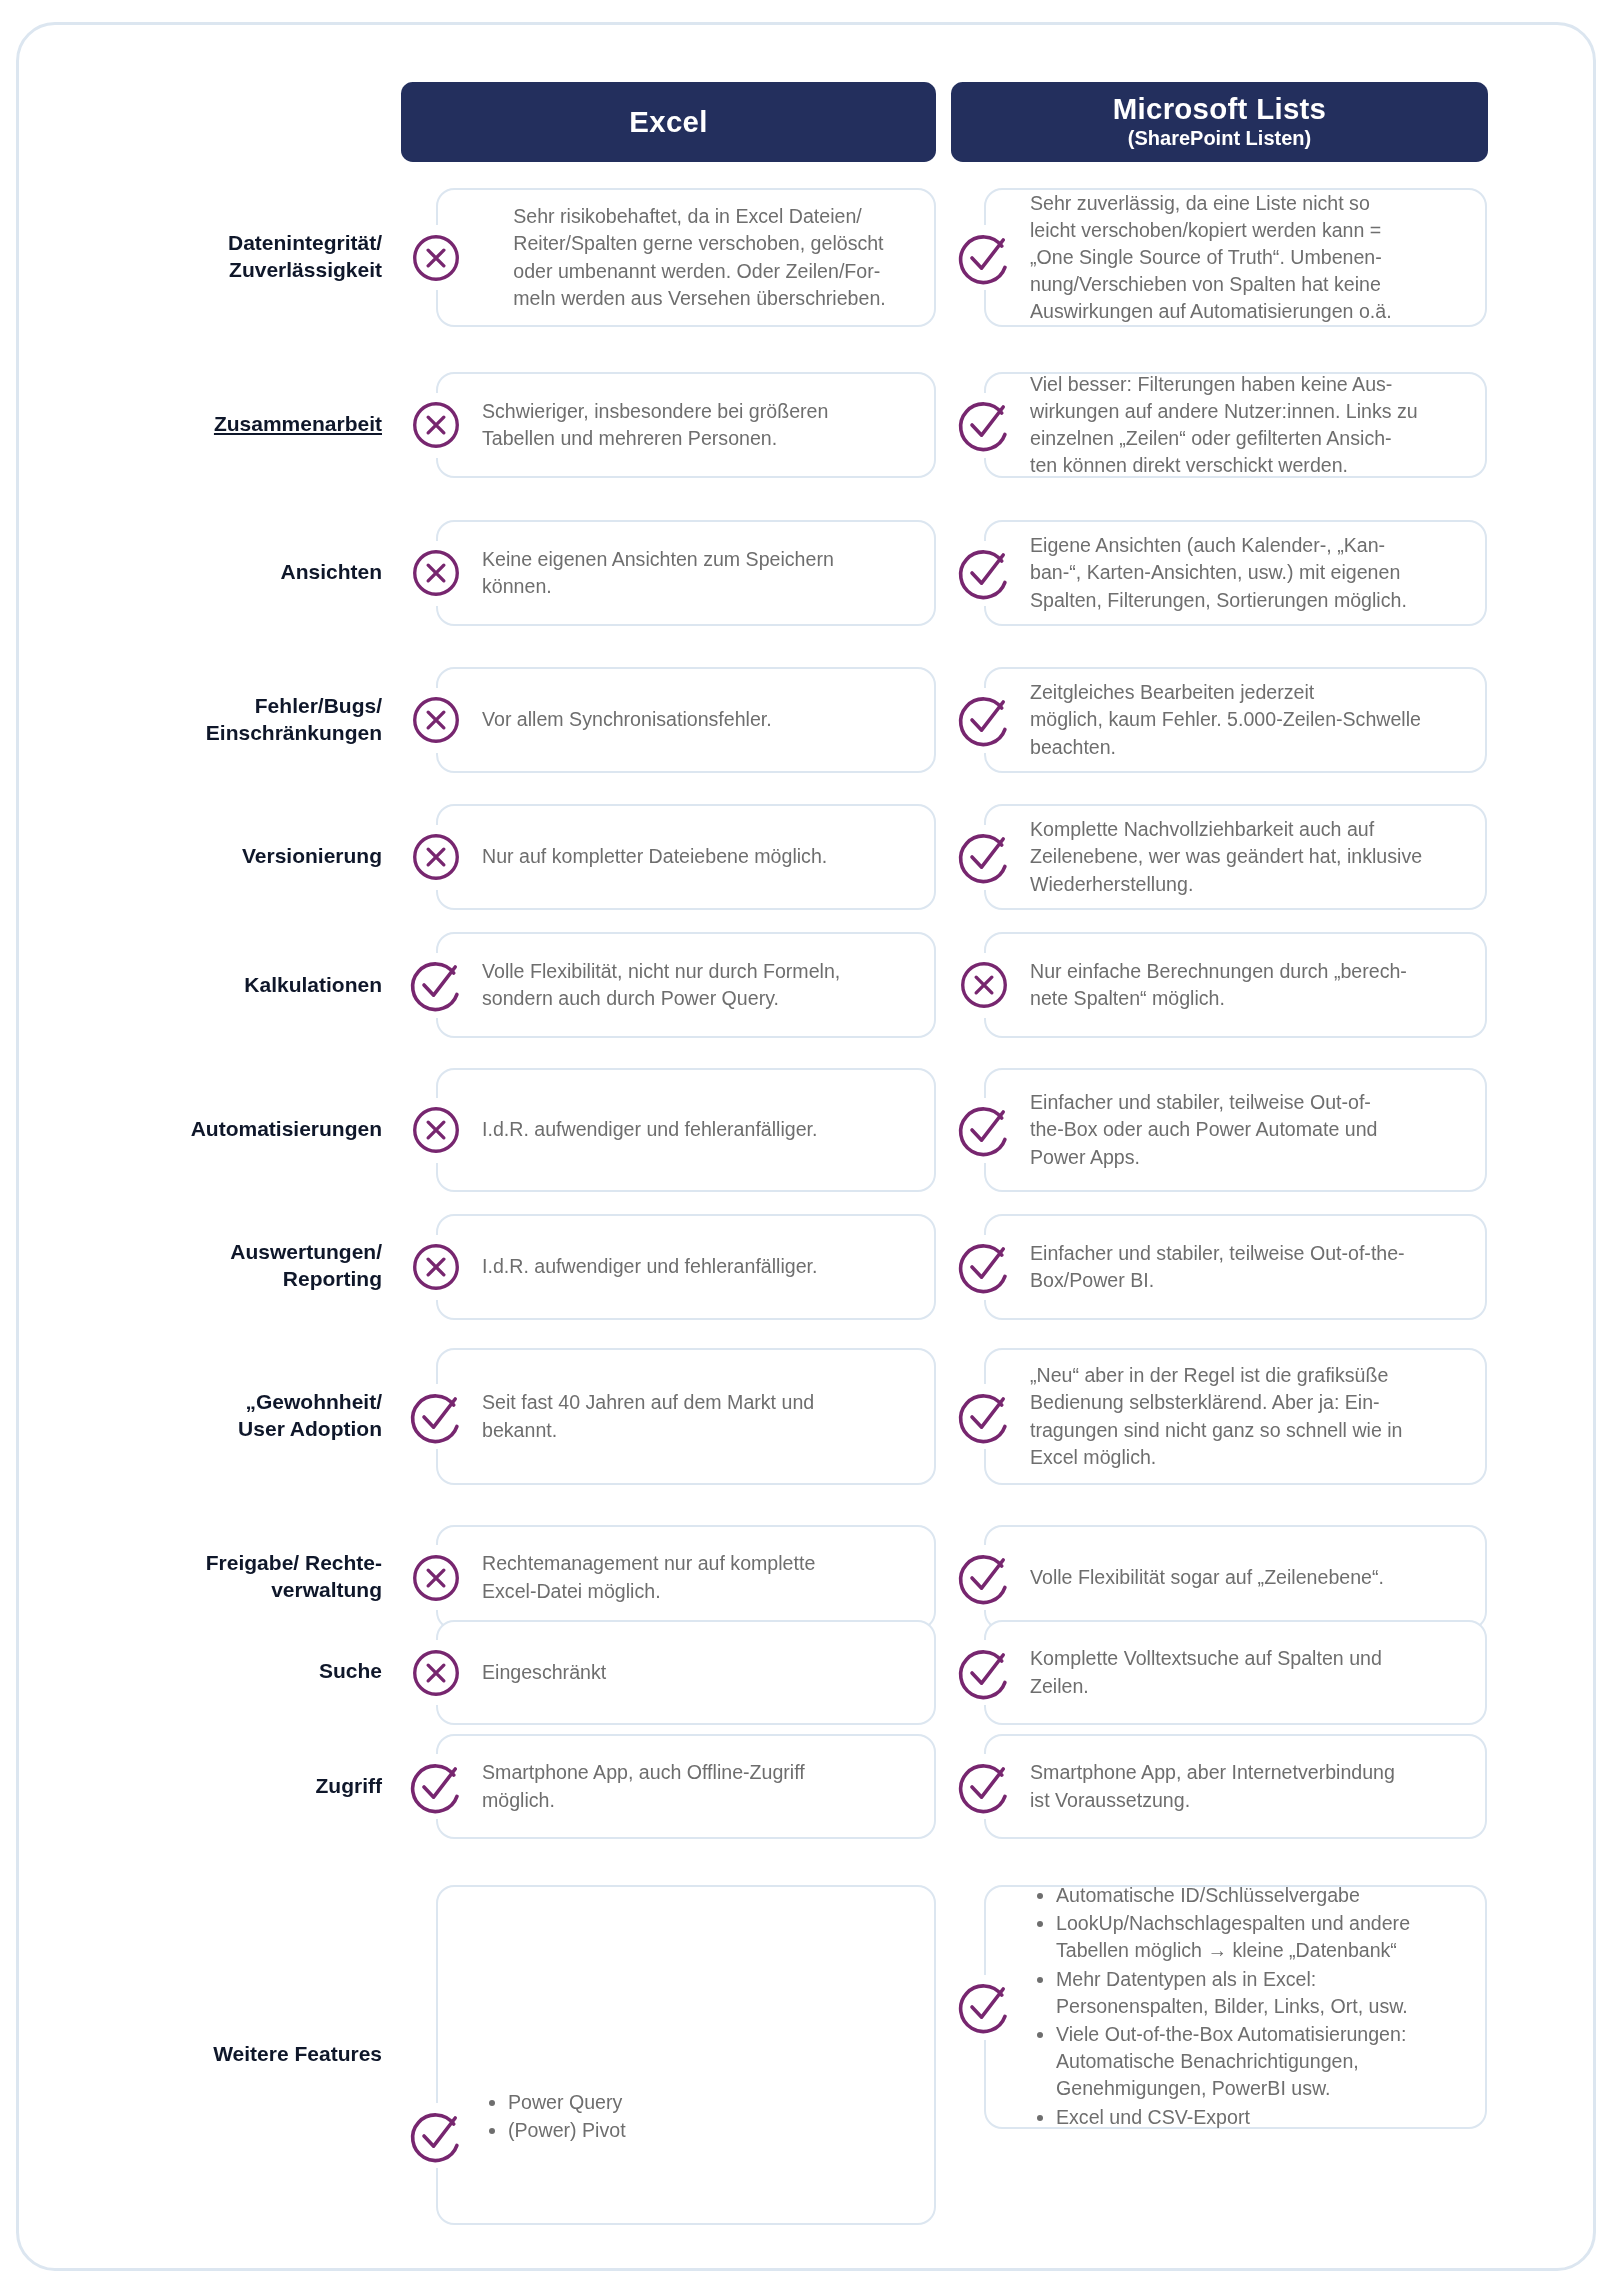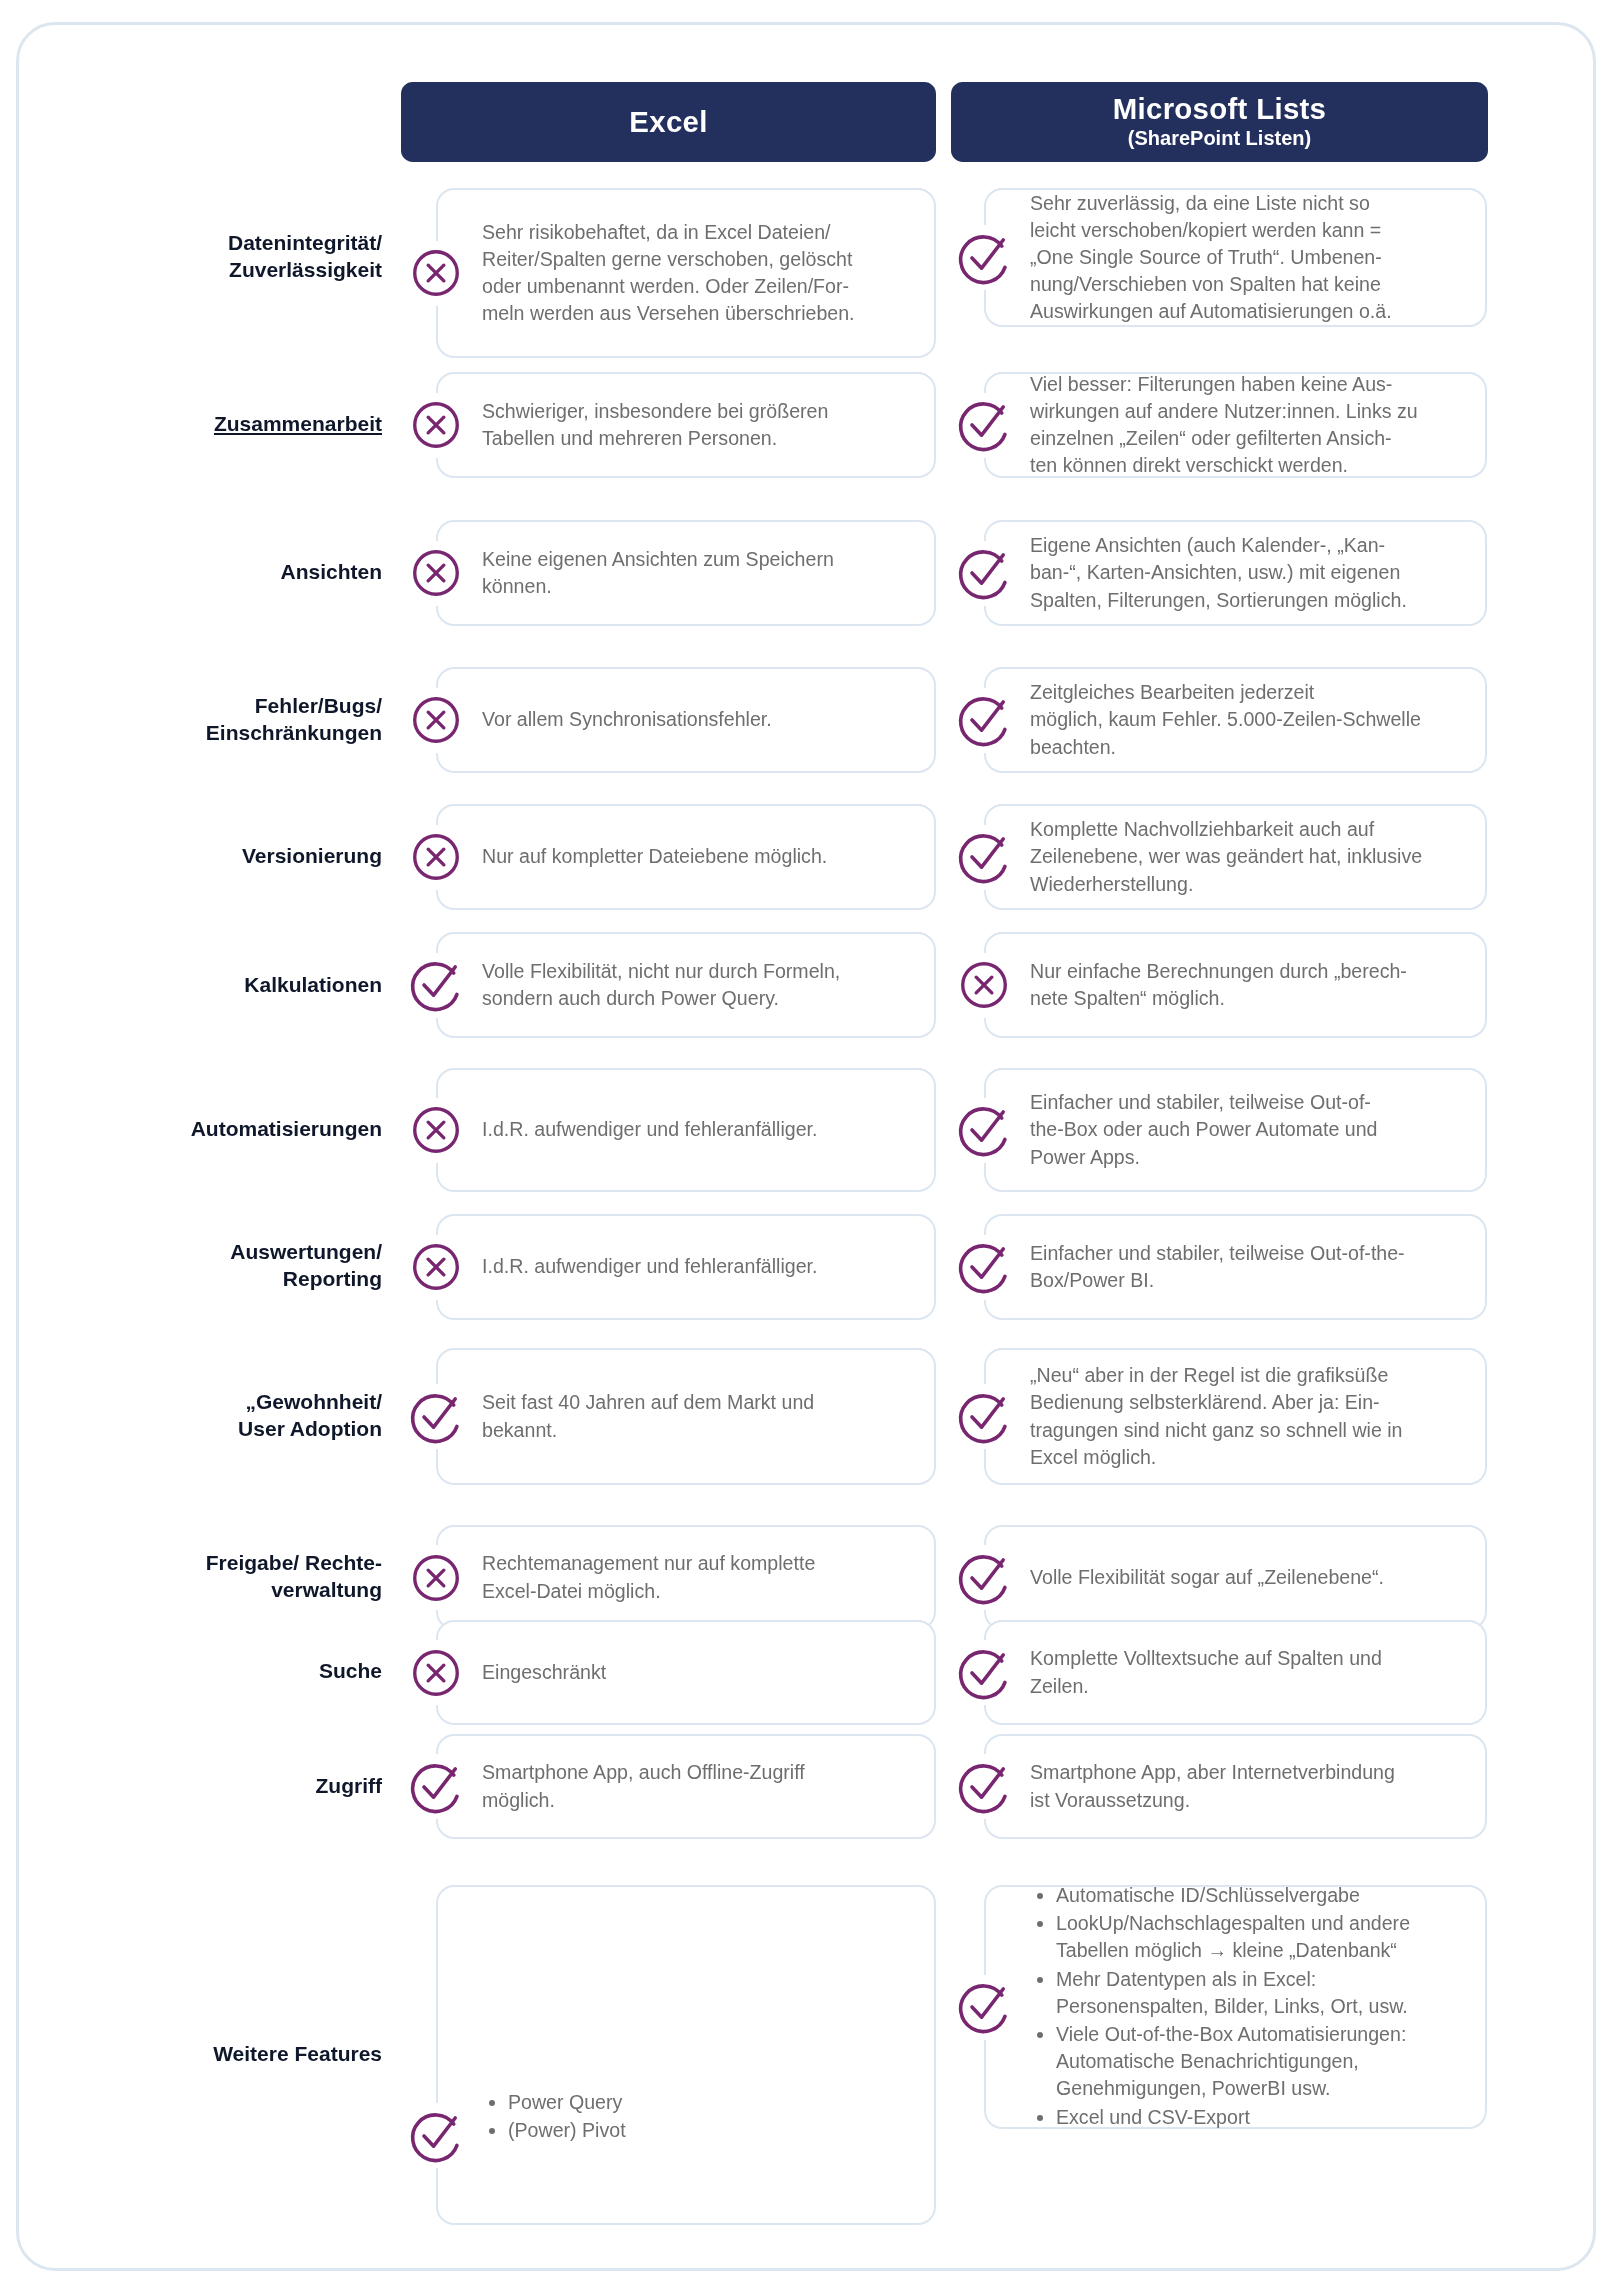--- a/index.html
+++ b/index.html
@@ -63,21 +63,21 @@
     <div class="hdr-title">Excel</div>
   </div>
 
   <div class="hdr lists">
     <div class="hdr-title">Microsoft Lists</div>
     <div class="hdr-sub">(SharePoint Listen)</div>
   </div>
 
 <div class="rowlabel" style="top: 230px; white-space: pre-line;">Datenintegrität/
 Zuverlässigkeit</div>
-    <div class="cell left" style="top: 188px; height: 170px;">
+    <div class="cell left" style="top: 188px; height: 139px; justify-content: center;">
       <div class="icon">
         <svg width="56" height="56" viewBox="0 0 100 100">
           <circle cx="50" cy="50" r="38" fill="none" stroke="#77266f" stroke-width="6"></circle>
           <path d="M36 36 L64 64 M64 36 L36 64" stroke="#77266f" stroke-width="6" stroke-linecap="round" fill="none"></path>
         </svg>
       </div>
       <div class="celltext nowrapline">Sehr risikobehaftet, da in Excel Dateien/
 Reiter/Spalten gerne verschoben, gelöscht
 oder umbenannt werden. Oder Zeilen/For-
 meln werden aus Versehen überschrieben.</div>

